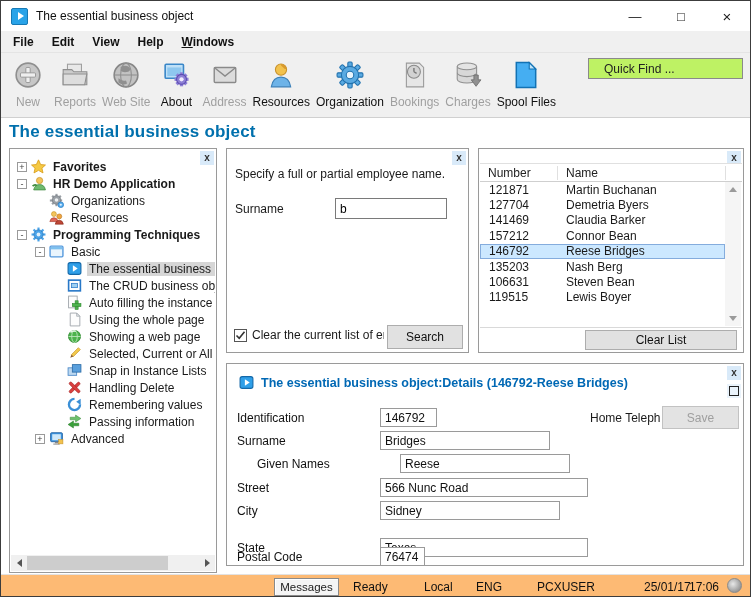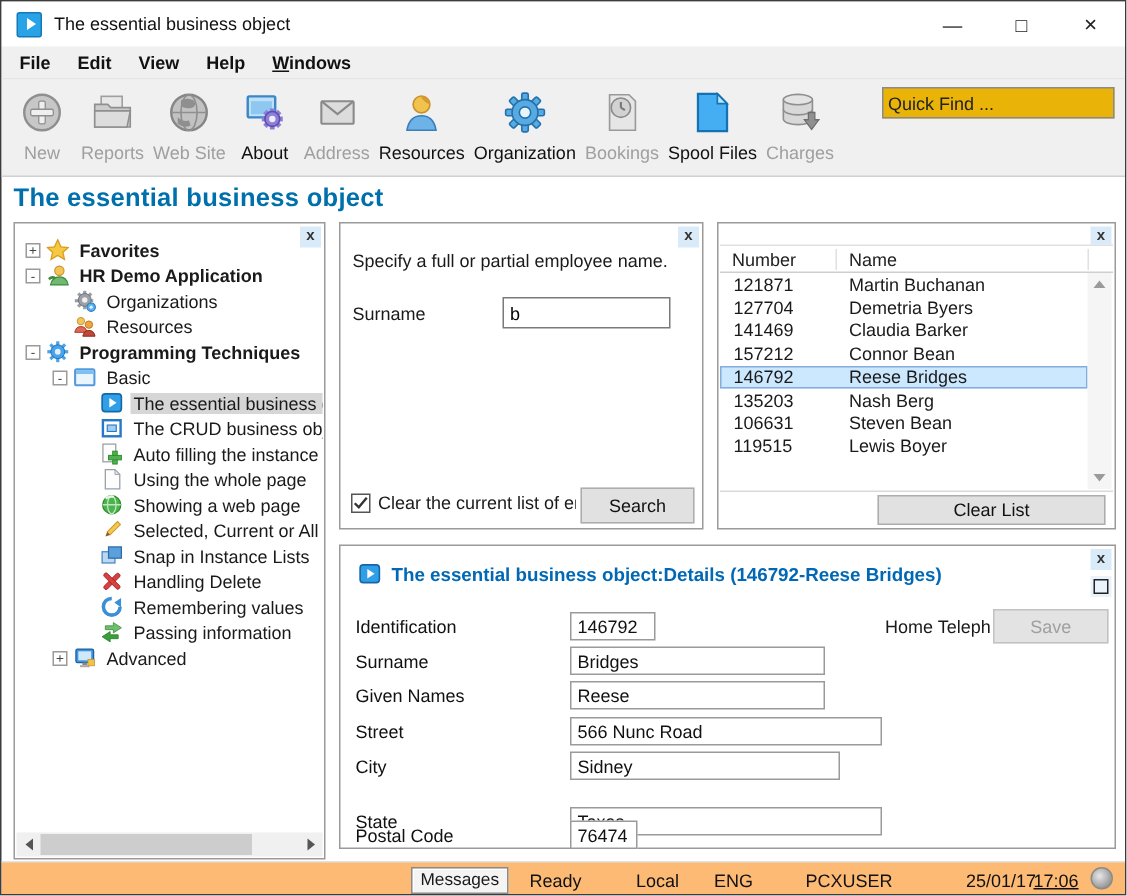--- a/index.html
+++ b/index.html
@@ -29,22 +29,22 @@
   .menu-item.accel::first-letter { text-decoration:underline; }
 
   
   .toolbar { position:absolute; left:0; top:52px; width:100%; height:65px; background:#f0f0f0;
     border-bottom:1px solid #d0d0d0; display:flex; align-items:flex-start; padding:6px 4px 0 4px; }
   .tb-btn { display:flex; flex-direction:column; align-items:center; padding:2px 3px; min-width:46px; }
   .tb-btn svg { width:28px; height:28px; }
   .tb-label { margin-top:3px; font-size:12px; color:#111; white-space:nowrap; }
   .tb-btn.disabled .tb-label { color:#9f9f9f; }
   .quickfind { position:absolute; right:7px; top:5px; width:155px; height:21px;
-    border:1px solid #8a8a8a; background:#eab308; font-family:"Liberation Sans",sans-serif; font-size:12px;
-    padding:1px 3px; color:#222; }
+    border:1px solid #8a8a8a; background:#bef264; font-family:"Liberation Sans",sans-serif; font-size:12px;
+    padding:1px 15px; color:#222; }
 
   
   .page-heading { position:absolute; left:8px; top:121px; font-size:17px; font-weight:bold; color:#0070ad; letter-spacing:.2px; }
 
   
   .panel { position:absolute; background:#fff; border:1px solid #9a9a9a; }
   .panel-close { position:absolute; top:2px; right:2px; width:14px; height:14px; background:#d9eaf9;
     font-size:10px; font-weight:bold; color:#333; display:flex; align-items:center; justify-content:center; line-height:1; }
   .panel-maxbox { position:absolute; top:20px; right:2px; width:14px; height:14px; background:#eaf3fb;
     display:flex; align-items:center; justify-content:center; }
@@ -120,21 +120,21 @@
   .dp-input { border:1px solid #9a9a9a; height:19px; padding:1px 4px; font-family:"Liberation Sans",sans-serif; font-size:12px; color:#111; }
   .dp-home-label { position:absolute; left:363px; top:47px; }
   .dp-save { position:absolute; left:435px; top:42px; width:77px; height:23px; color:#9f9f9f; background:#e3e3e3; border:1px solid #c2c2c2; }
 
   
   .statusbar { position:absolute; left:0; top:573px; width:100%; height:24px; background:#fdba74; border-top:1px solid #e2e2e2; }
   .sb-messages { position:absolute; left:273px; top:3px; width:65px; height:18px; background:#f4f4f4;
     border:1px solid #8a8a8a; box-shadow:inset 1px 1px 0 #ffffff; display:flex; align-items:center; justify-content:center; font-size:11.5px; }
   .sb-text { position:absolute; top:5px; color:#111; }
   .sb-ready { left:352px; } .sb-env { left:423px; } .sb-lang { left:475px; } .sb-user { left:536px; }
-  .sb-date { left:643px; } .sb-time { left:688px;text-decoration:underline; }
+  .sb-date { left:643px; } .sb-time { left:688px; }
   .sb-sphere { position:absolute; left:726px; top:3px; width:15px; height:15px; border-radius:50%;
     background:radial-gradient(circle at 5px 5px, #e8e8e8, #9a9a9a 70%, #7c7c7c); border:1px solid #8a8a8a; }
 </style>
 </head>
 <body>
 
 <div class="window">
 
   <div class="titlebar">
     <span class="app-icon"></span>
@@ -235,36 +235,36 @@
     <div class="tb-btn disabled">
       <span><svg viewBox="0 0 26 26">
         <path d="M5,2 h12 l4,4 v18 h-16 z" fill="#e6e6e6" stroke="#9a9a9a"></path>
         <circle cx="12" cy="10" r="6" fill="#d2d2d2" stroke="#8a8a8a"></circle>
         <line x1="12" y1="10" x2="12" y2="6.5" stroke="#777" stroke-width="1.3"></line>
         <line x1="12" y1="10" x2="14.5" y2="11.5" stroke="#777" stroke-width="1.3"></line>
       </svg></span>
       <span class="tb-label">Bookings</span>
     </div>
 
-    <div class="tb-btn">
-      <span><svg viewBox="0 0 26 26">
-        <path d="M4,1.5 h12 l6,6 v17 h-18 z" fill="#45aef2" stroke="#1272b4" stroke-width="1.4"></path>
-        <path d="M16,1.5 l6,6 h-6 z" fill="#bfe4fa" stroke="#1272b4"></path>
-      </svg></span>
-      <span class="tb-label">Spool Files</span>
-    </div>
-
     <div class="tb-btn disabled">
       <span><svg viewBox="0 0 26 26">
         <path d="M3,11 v6 c0,1.9 4,3.5 9,3.5 s9,-1.6 9,-3.5 v-6" fill="#d8d8d8" stroke="#8f8f8f"></path>
         <path d="M3,5 v6 c0,1.9 4,3.5 9,3.5 s9,-1.6 9,-3.5 v-6" fill="#d8d8d8" stroke="#8f8f8f"></path>
         <ellipse cx="12" cy="5" rx="9" ry="3.2" fill="#e4e4e4" stroke="#8f8f8f"></ellipse>
         <path d="M18.5,13 h4 v4.5 h2.5 l-4.5,6 -4.5,-6 h2.5 z" fill="#909090" stroke="#6e6e6e" stroke-width="0.8"></path>
       </svg></span>
       <span class="tb-label">Charges</span>
+    </div>
+
+    <div class="tb-btn">
+      <span><svg viewBox="0 0 26 26">
+        <path d="M4,1.5 h12 l6,6 v17 h-18 z" fill="#45aef2" stroke="#1272b4" stroke-width="1.4"></path>
+        <path d="M16,1.5 l6,6 h-6 z" fill="#bfe4fa" stroke="#1272b4"></path>
+      </svg></span>
+      <span class="tb-label">Spool Files</span>
     </div>
 
     <input class="quickfind" value="Quick Find ..." style="">
   </div>
 
   <div class="page-heading">The essential business object</div>
 
   <div class="panel tree-panel">
     <div class="panel-close">x</div>
     <div class="tree-body">
@@ -606,21 +606,21 @@
     </div>
 
     <div class="dp-row" style="top:44px;">
       <span class="dp-label">Identification</span>
       <input class="dp-input" style="width: 57px;" value="146792">
     </div>
     <div class="dp-row" style="top:67px;">
       <span class="dp-label">Surname</span>
       <input class="dp-input" style="width: 170px;" value="Bridges">
     </div>
-    <div class="dp-row" style="top:90px;">
+    <div class="dp-row" style="top:90px;margin-left:20px;">
       <span class="dp-label">Given Names</span>
       <input class="dp-input" style="width: 170px;" value="Reese">
     </div>
     <div class="dp-row" style="top:114px;">
       <span class="dp-label">Street</span>
       <input class="dp-input" style="width: 208px;" value="566 Nunc Road">
     </div>
     <div class="dp-row" style="top:137px;">
       <span class="dp-label">City</span>
       <input class="dp-input" style="width: 180px;" value="Sidney">

